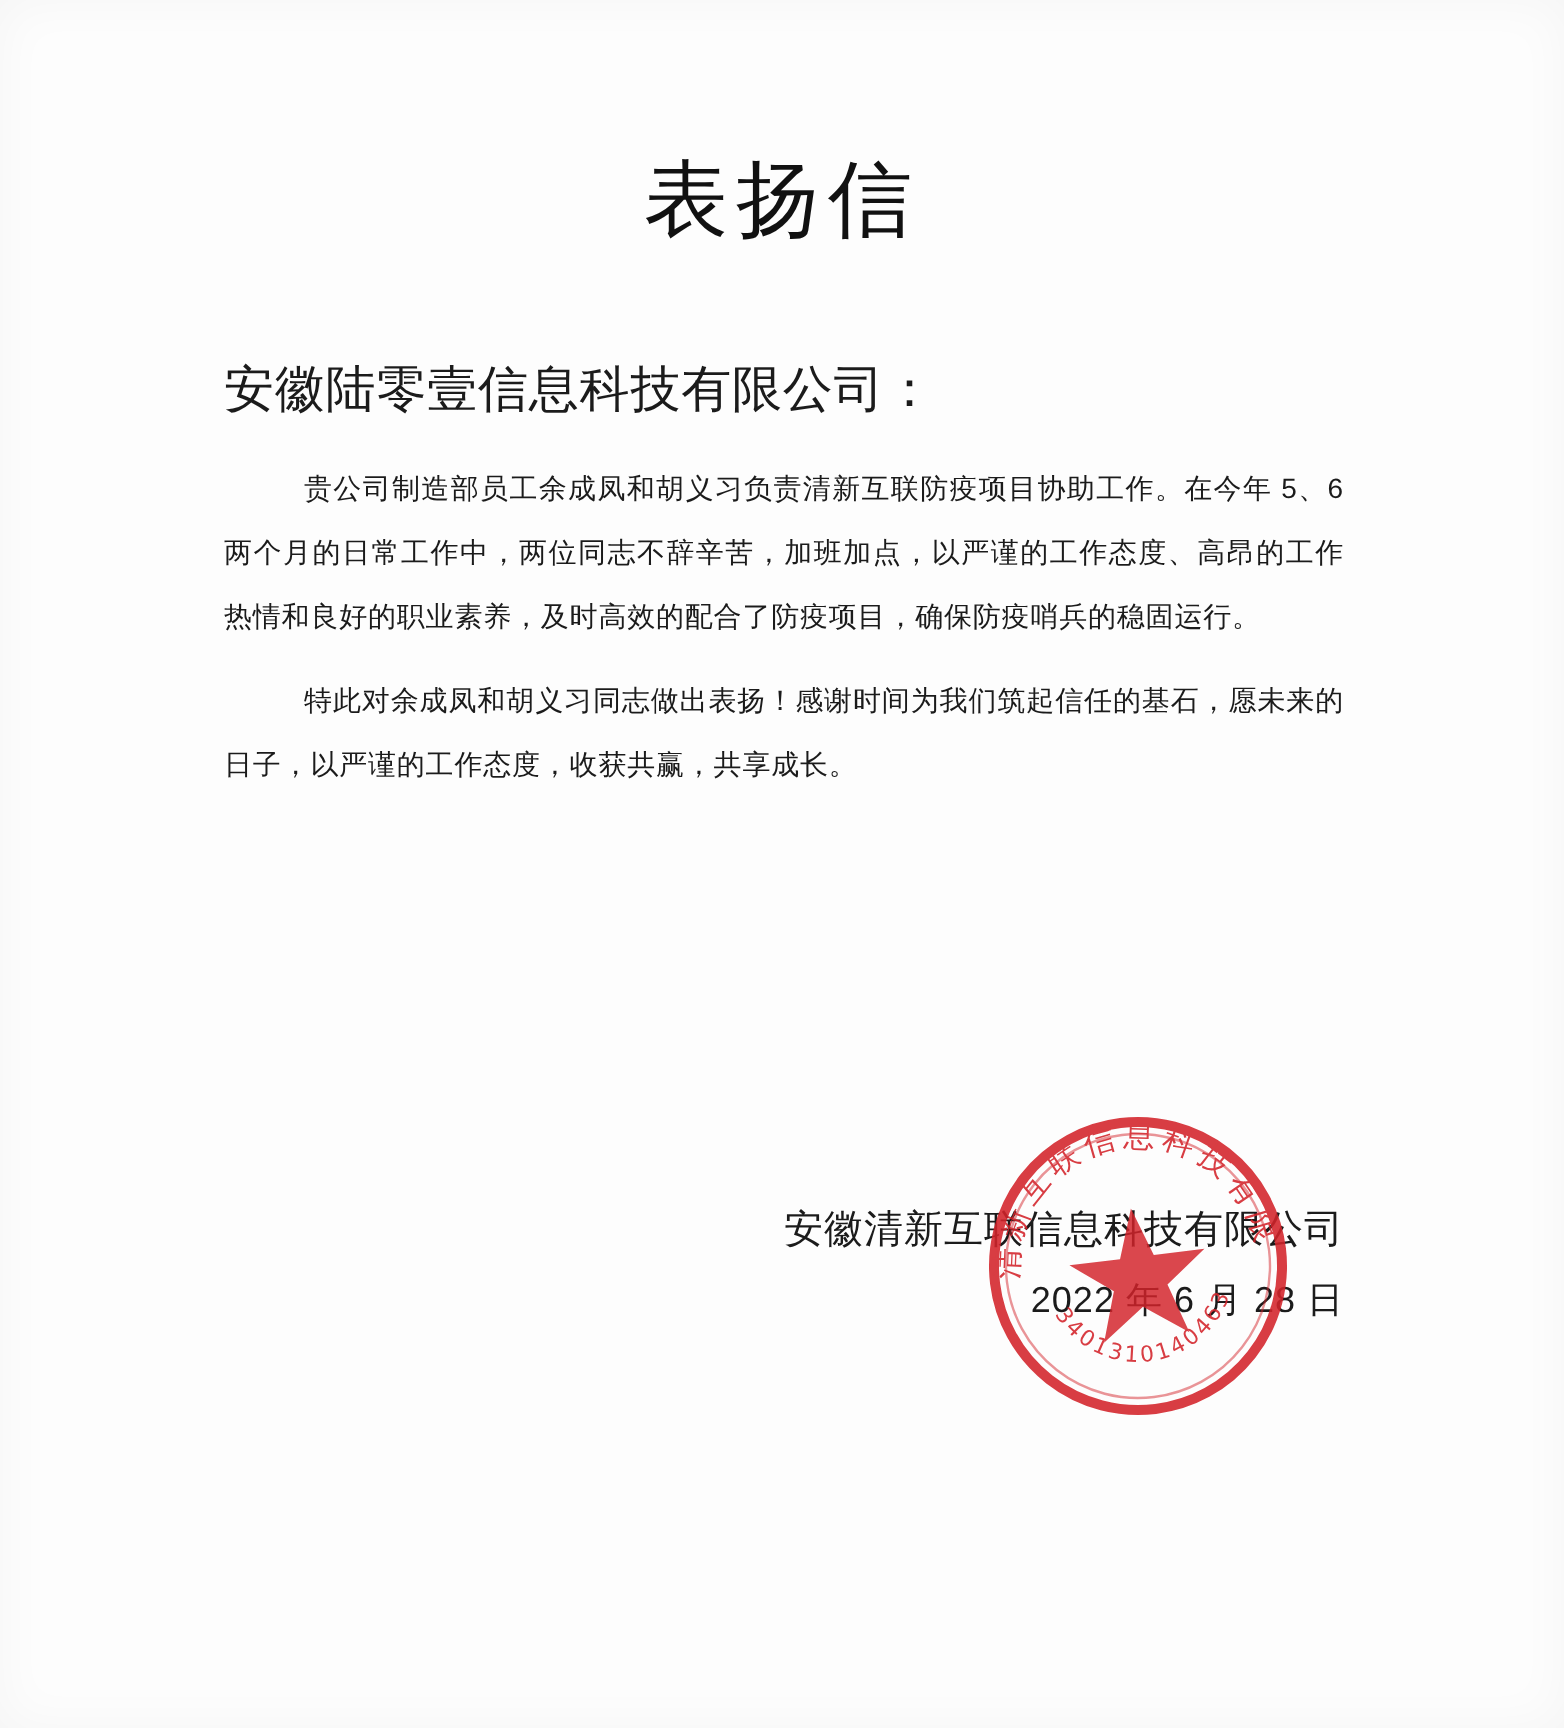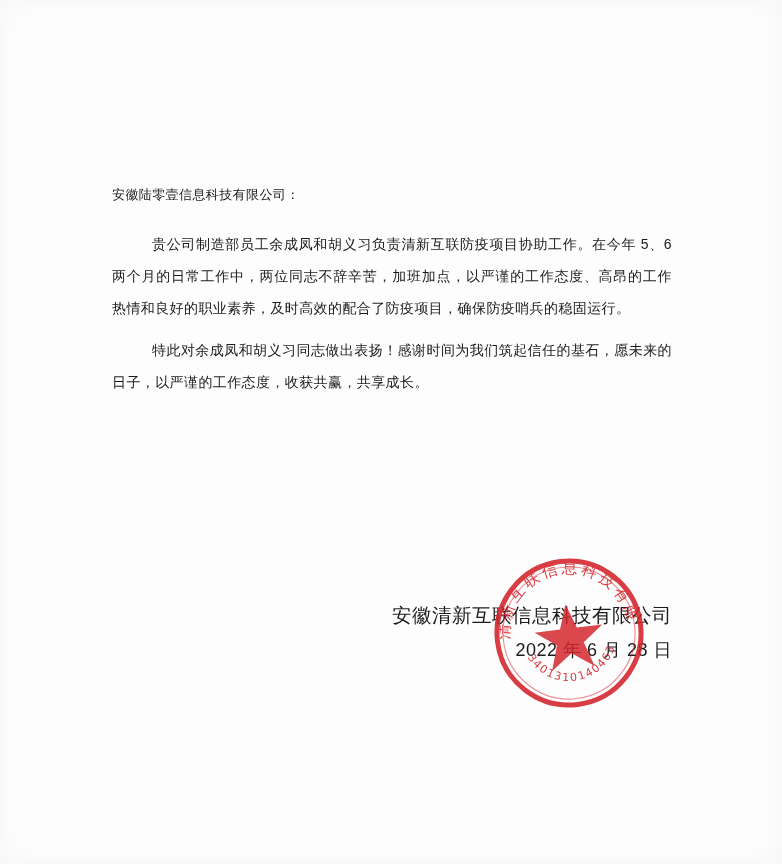--- a/index.html
+++ b/index.html
@@ -46,21 +46,21 @@
   }
 
   .body-block {
     position: absolute;
     top: 180px;
     left: 112px;
     width: 560px;
   }
 
   .salutation {
-    font-size: 13px;
+    font-size: 25px;
     line-height: 30px;
     margin-bottom: 18px;
     letter-spacing: 0.4px;
   }
 
   .para {
     font-size: 14px;
     line-height: 32px;
     text-indent: 40px;
     letter-spacing: 0.4px;
@@ -108,20 +108,21 @@
   .seal-text {
     font-family: "DejaVu Sans", "Liberation Sans", sans-serif;
     fill: #d3232a;
   }
 </style>
 </head>
 <body>
 
 <div class="page">
 
+  <div class="doc-title">表扬信</div>
 
   <div class="body-block">
     <div class="salutation">安徽陆零壹信息科技有限公司：</div>
     <p class="para">贵公司制造部员工余成凤和胡义习负责清新互联防疫项目协助工作。在今年 5、6 两个月的日常工作中，两位同志不辞辛苦，加班加点，以严谨的工作态度、高昂的工作热情和良好的职业素养，及时高效的配合了防疫项目，确保防疫哨兵的稳固运行。</p>
     <p class="para">特此对余成凤和胡义习同志做出表扬！感谢时间为我们筑起信任的基石，愿未来的日子，以严谨的工作态度，收获共赢，共享成长。</p>
   </div>
 
   <div class="sign-block">
     <div class="sign-company">安徽清新互联信息科技有限公司</div>
     <div class="sign-date">2022 年 6 月 28 日</div>

